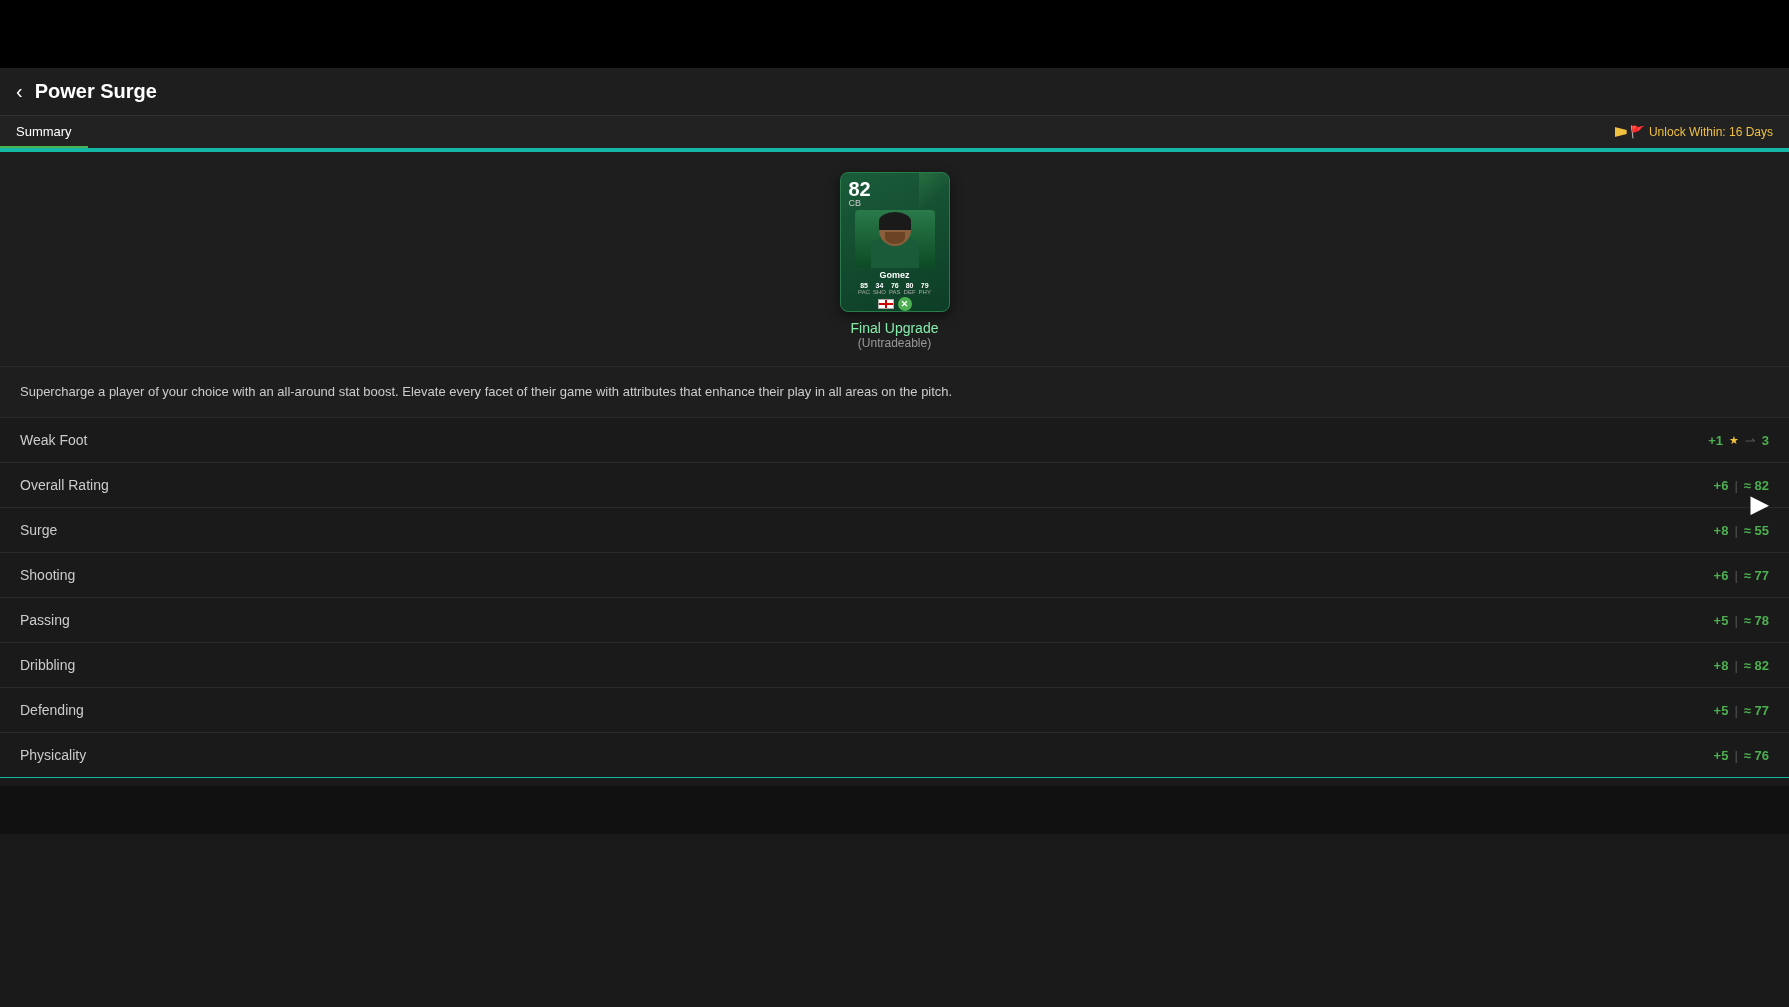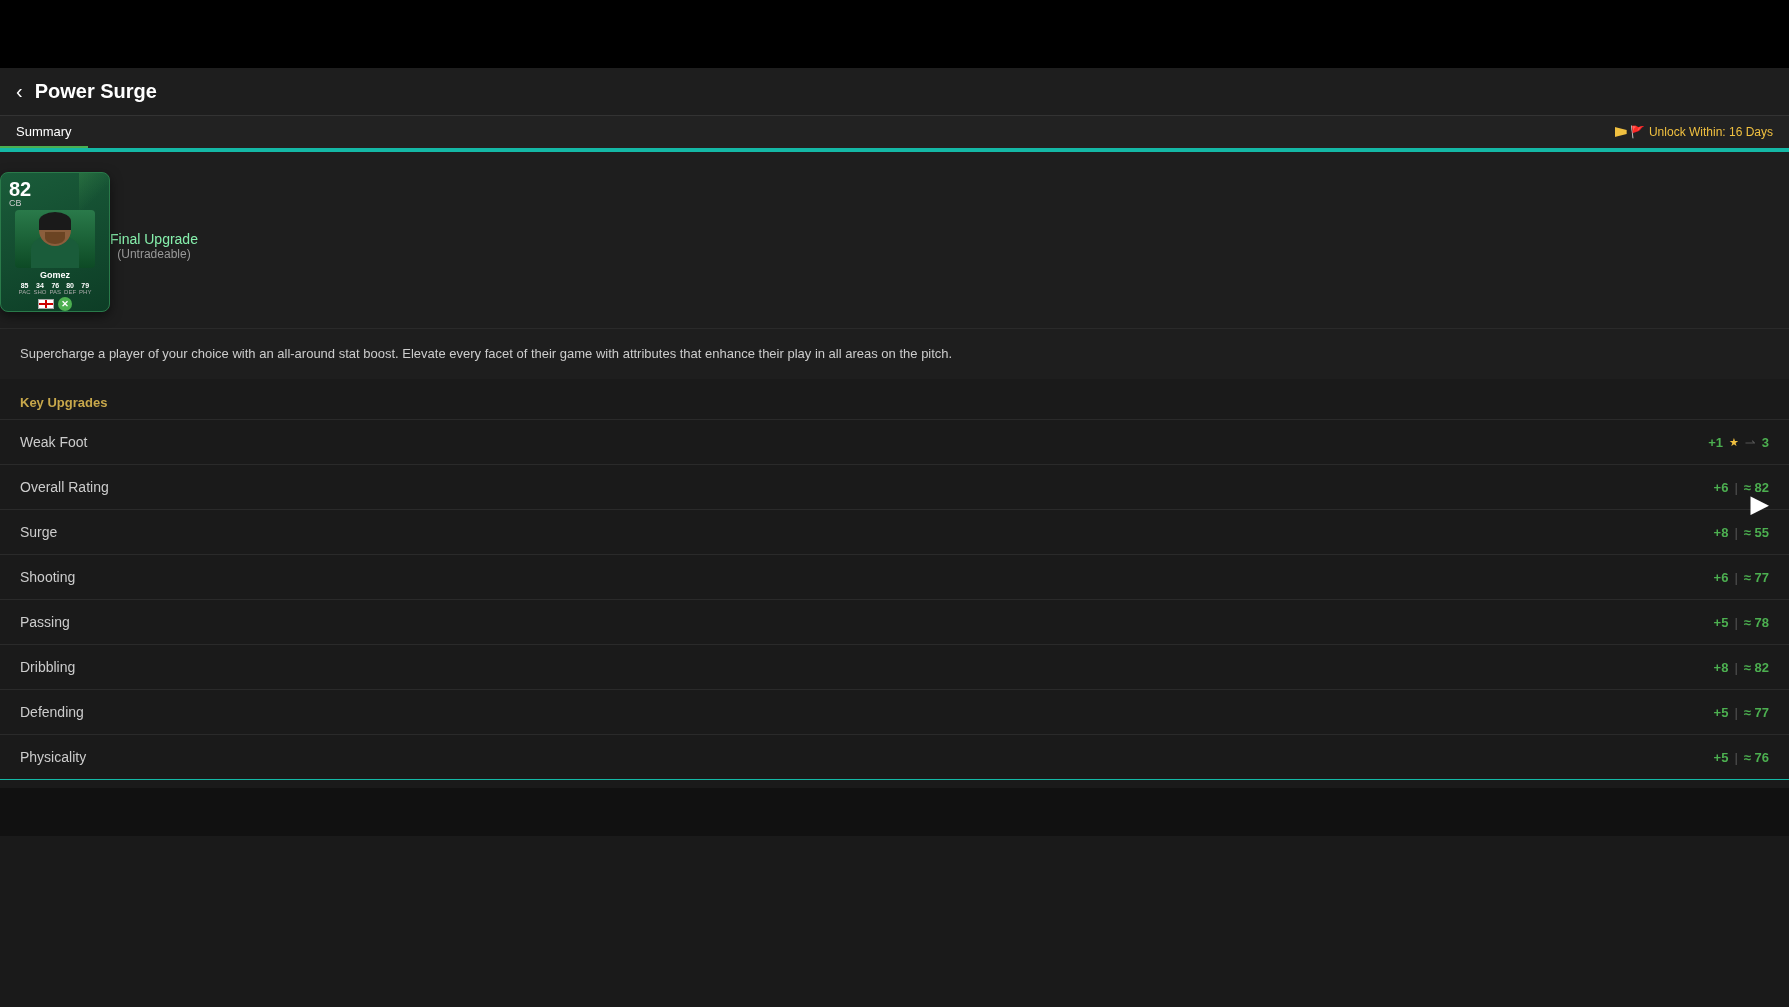--- a/index.html
+++ b/index.html
@@ -84,21 +84,21 @@
       clip-path: polygon(0 0, 100% 30%, 100% 70%, 0 100%);
     }
 
     .main-content {
       padding: 0;
       position: relative;
     }
 
     .player-card-section {
       display: flex;
-      flex-direction: row;
+      flex-direction: column;
       align-items: center;
       padding: 20px 0 16px 0;
       background: #1e1e1e;
     }
 
     .player-card {
       width: 110px;
       height: 140px;
       background: linear-gradient(160deg, #1a5c3a, #0d3d26);
       border-radius: 8px;
@@ -442,23 +442,20 @@
       <div class="card-label-main">Final Upgrade</div>
       <div class="card-label-sub">(Untradeable)</div>
     </div>
   </div>
 
   <div class="description-row">
     <p class="description-text">Supercharge a player of your choice with an all-around stat boost. Elevate every facet of their game with attributes that enhance their play in all areas on the pitch.</p>
   </div>
 
 
-  <div class="key-upgrades-header">
-    <span class="key-upgrades-title">Key Upgrades</span>
-  </div>
 
   <div class="upgrades-list">
 
 
     <div class="upgrade-row">
       <span class="upgrade-label">Weak Foot</span>
       <div class="upgrade-value">
         <span class="upgrade-plus">+1</span>
         <span class="star-icon">★</span>
         <span class="upgrade-divider">⇀</span>

